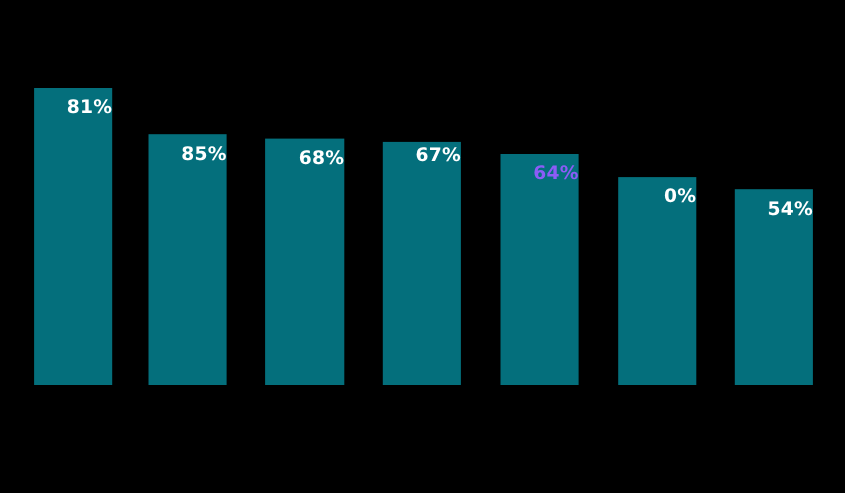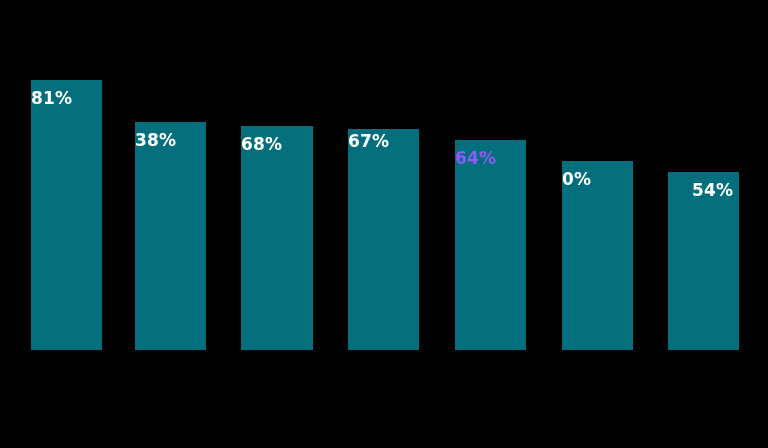--- a/index.html
+++ b/index.html
@@ -33,21 +33,21 @@
     position: absolute;
     left: 0;
     bottom: 0;
     width: 100%;
     background: #046F7C;
   }
   .bar-value-label {
     position: absolute;
     left: 0;
     width: 100%;
-    text-align: left;
+    text-align: right;
     color: #FFFFFF;
     font-size: 17px;
     font-weight: bold;
     letter-spacing: 0.2px;
     line-height: 1;
     white-space: nowrap;
     -webkit-font-smoothing: antialiased;
   }
 </style>
 </head>
@@ -56,37 +56,37 @@
 <div id="chart-canvas">
 
   <div class="plot-area">
 
   <div class="bar-group" style="left: 31px; width: 71px; bottom: 98px; height: 270px;">
         <div class="bar-rect" style="height: 270px; background: rgb(4, 111, 124);"></div>
         <div class="bar-value-label" style="top: 10px; color: rgb(255, 255, 255);">81%</div>
       </div>
       <div class="bar-group" style="left: 135px; width: 71px; bottom: 98px; height: 228px;">
         <div class="bar-rect" style="height: 228px; background: rgb(4, 111, 124);"></div>
-        <div class="bar-value-label" style="top: 10px; color: rgb(255, 255, 255);">38%</div>
+        <div class="bar-value-label" style="top: 10px; color: rgb(255, 255, 255);">85%</div>
       </div>
       <div class="bar-group" style="left: 241px; width: 72px; bottom: 98px; height: 224px;">
         <div class="bar-rect" style="height: 224px; background: rgb(4, 111, 124);"></div>
         <div class="bar-value-label" style="top: 10px; color: rgb(255, 255, 255);">68%</div>
       </div>
       <div class="bar-group" style="left: 348px; width: 71px; bottom: 98px; height: 227px; margin-top: 28px;">
         <div class="bar-rect" style="height: 221px; background: rgb(4, 111, 124);"></div>
         <div class="bar-value-label" style="top: 10px; color: rgb(255, 255, 255);">67%</div>
       </div>
       <div class="bar-group" style="left: 455px; width: 71px; bottom: 98px; height: 210px;">
         <div class="bar-rect" style="height: 210px; background: rgb(4, 111, 124);"></div>
         <div class="bar-value-label" style="top: 10px; color: #8b5cf6;">64%</div>
       </div>
       <div class="bar-group" style="left: 562px; width: 71px; bottom: 98px; height: 189px;">
         <div class="bar-rect" style="height: 189px; background: rgb(4, 111, 124);"></div>
         <div class="bar-value-label" style="top: 10px; color: rgb(255, 255, 255);">0%</div>
       </div>
       <div class="bar-group" style="left: 668px; width: 71px; bottom: 98px; height: 178px;">
         <div class="bar-rect" style="height: 178px; background: rgb(4, 111, 124);"></div>
-        <div class="bar-value-label" style="top: 10px; color: rgb(255, 255, 255); padding-left: 24px;">54%</div>
+        <div class="bar-value-label" style="top: 10px; color: rgb(255, 255, 255);">54%</div>
       </div>
     </div>
 
 </div>
 
 </body></html>

